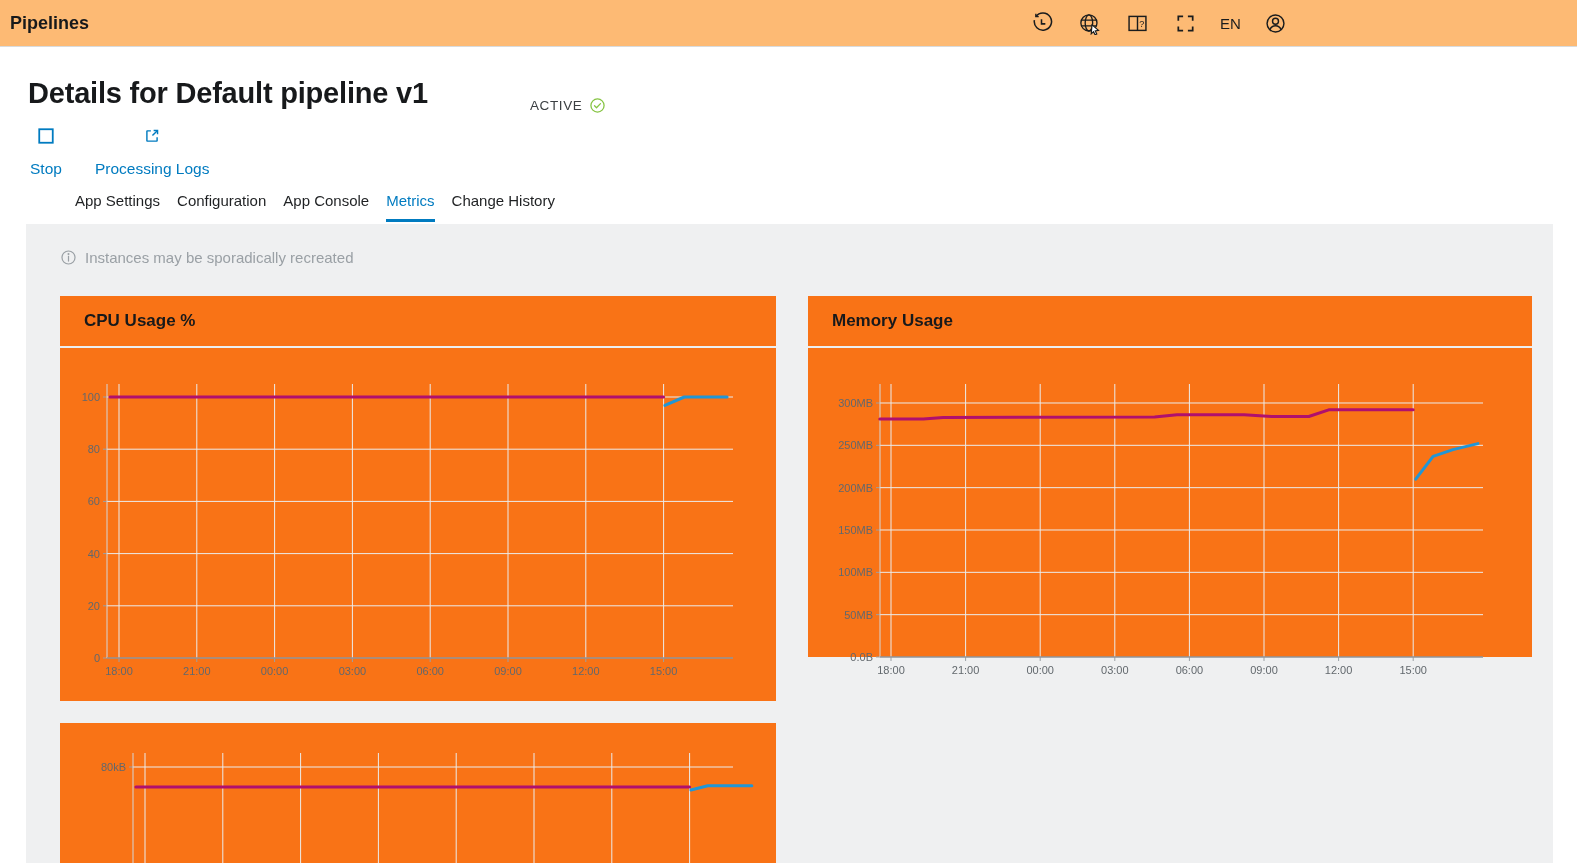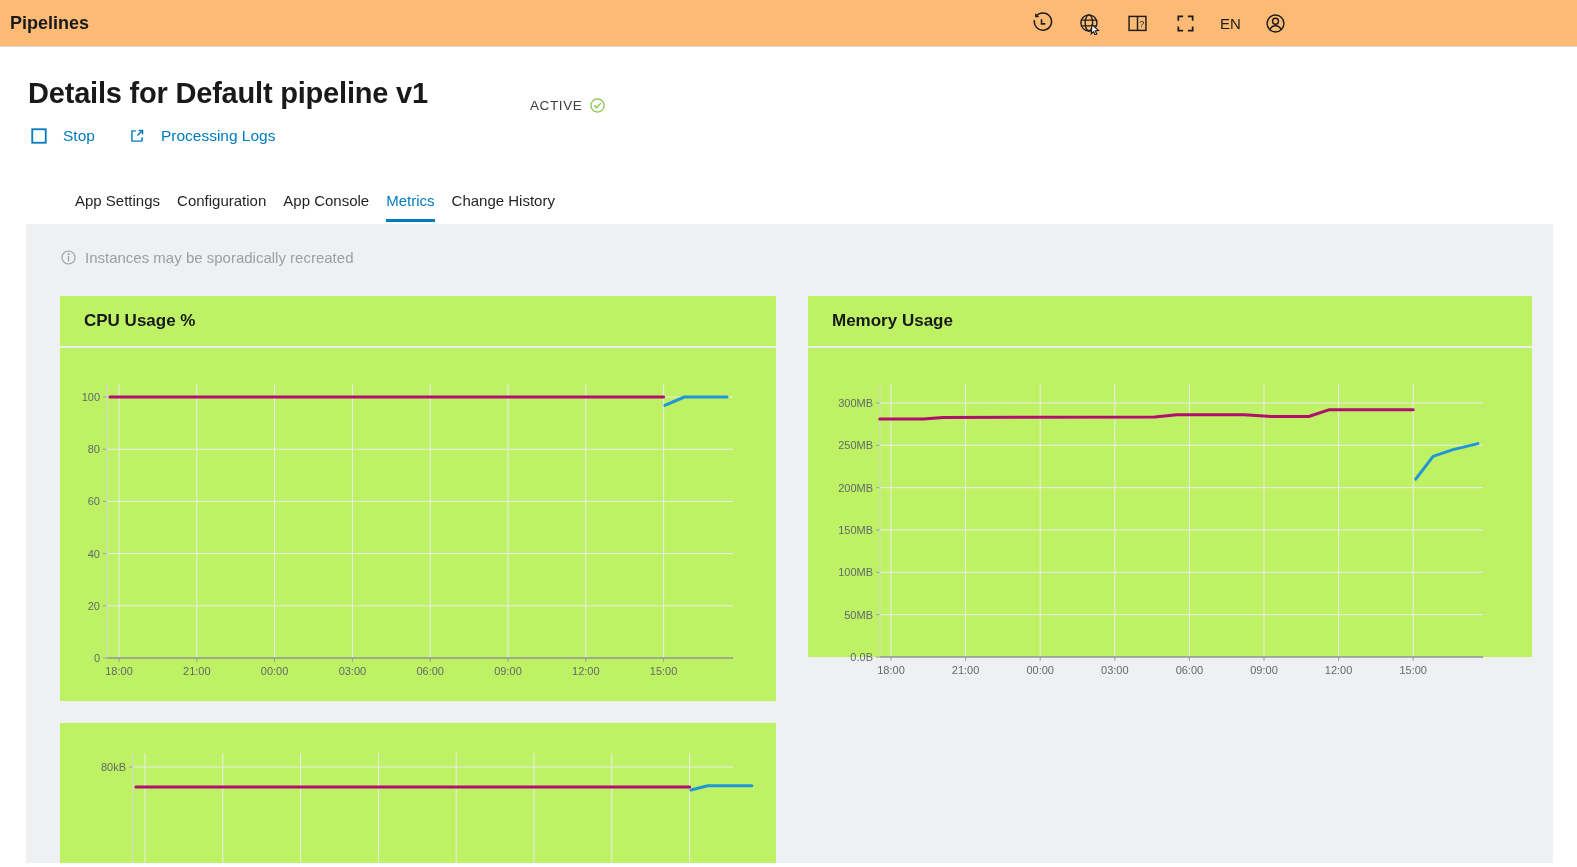--- a/index.html
+++ b/index.html
@@ -23,21 +23,21 @@
   .page-title { position:absolute; left:28px; top:77px; font-size:29px;
     font-weight:700; color:#17191b; letter-spacing:-0.2px;text-align:right; }
   .status-badge { position:absolute; left:530px; top:97px; display:flex;
     align-items:center; gap:7px; font-size:13.5px; color:#3c4043;
     letter-spacing:0.6px; }
   .status-badge svg { width:17px; height:17px; }
 
   .actions-row { position:absolute; left:30px; top:127px; display:flex;
     align-items:center; gap:33px; }
   .action-link { display:flex; align-items:center; gap:15px; color:#007bc0;
-    font-size:15.5px; cursor:pointer; }
+    font-size:15.5px; cursor:pointer;flex-direction:column; }
   .action-link svg { width:18px; height:18px; }
 
   
   .tabs-row { position:absolute; left:27px; top:188px; display:flex; gap:17px;margin-left:48px; }
   .tab { font-size:15px; color:#1f2123; padding:4px 0 10px 0;
     border-bottom:3px solid transparent; cursor:pointer; }
   .tab.active { color:#007bc0; border-bottom-color:#007bc0; }
 
   
   .metrics-panel { position:absolute; left:26px; top:224px; width:1527px;
@@ -59,21 +59,21 @@
   .range-group { display:flex; height:41px; border:1.5px solid #007bc0;
     background:#fff; }
   .range-btn { display:flex; align-items:center; gap:14px; padding:0 18px;
     color:#007bc0; font-size:15px; font-weight:500; cursor:pointer; }
   .range-btn svg { width:16px; height:16px; }
   .cal-btn { width:50px; display:flex; align-items:center; justify-content:center;
     border-left:1.5px solid #007bc0; color:#007bc0; cursor:pointer; }
   .cal-btn svg { width:20px; height:20px; }
 
   
-  .card { position:absolute; background:#bef264; }
+  .card { position:absolute; background:#f97316; }
   .card-cpu    { left:34px;  top:72px;  width:716px; height:405px; }
   .card-memory { left:782px; top:72px;  width:724px; height:361px; }
   .card-disk   { left:34px;  top:499px; width:716px; height:400px; }
   .card-header { height:52px; display:flex; align-items:center;
     padding-left:24px; border-bottom:2px solid #eceeef; }
   .card-title { font-size:17px; font-weight:700; color:#17191b; }
   .chart-svg { display:block; }
   .chart-svg text { font-size:11px; fill:#62686d; }
 </style>
 </head>

